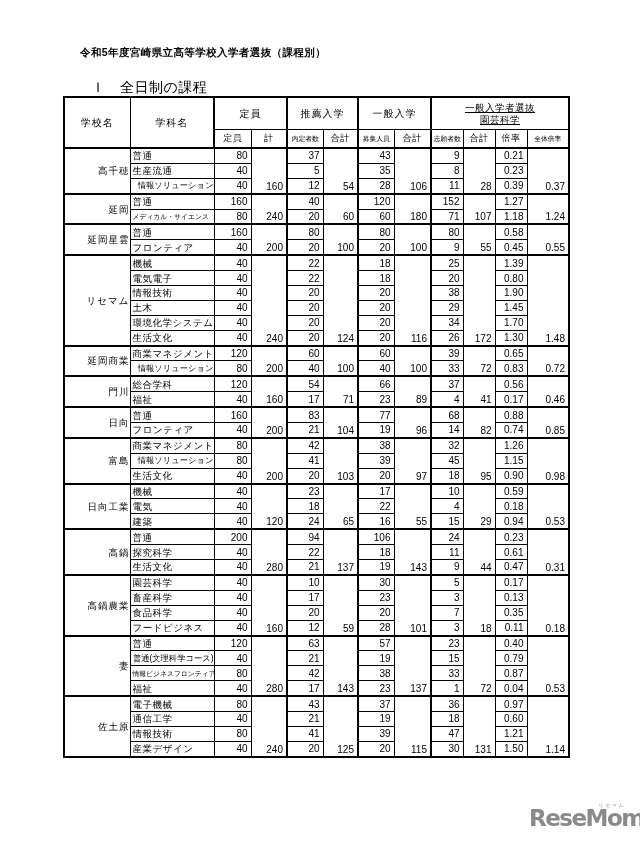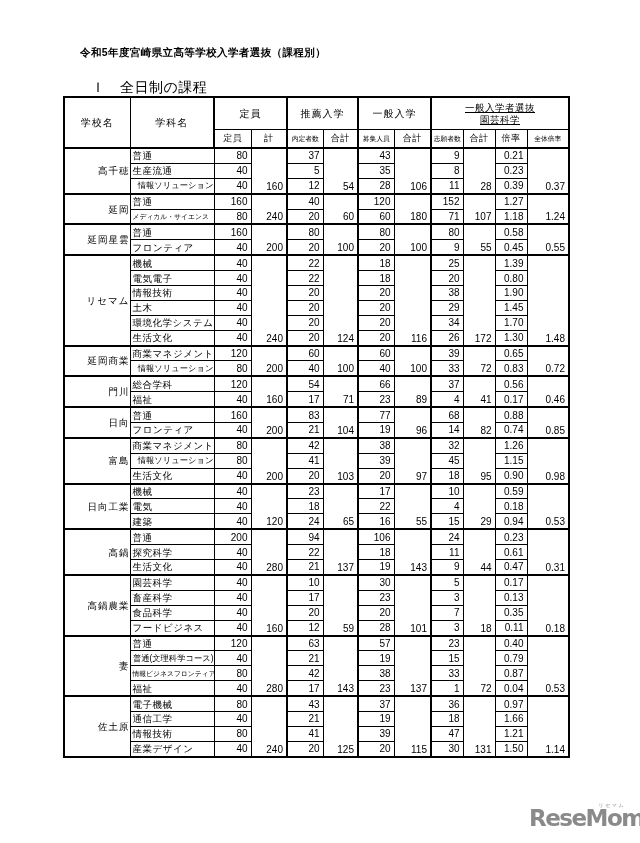--- a/index.html
+++ b/index.html
@@ -451,21 +451,21 @@
           <td class="num tot" rowspan="4">131</td>
           <td class="num">0.97</td>
           <td class="num tot" rowspan="4">1.14</td>
         </tr>
         <tr>
           <td class="dept n">通信工学</td>
           <td class="num">40</td>
           <td class="num bL2">21</td>
           <td class="num bL2">19</td>
           <td class="num bL2">18</td>
-          <td class="num">1.66</td>
+          <td class="num">0.60</td>
         </tr>
         <tr>
           <td class="dept n">情報技術</td>
           <td class="num">80</td>
           <td class="num bL2">41</td>
           <td class="num bL2">39</td>
           <td class="num bL2">47</td>
           <td class="num">1.21</td>
         </tr>
         <tr>

